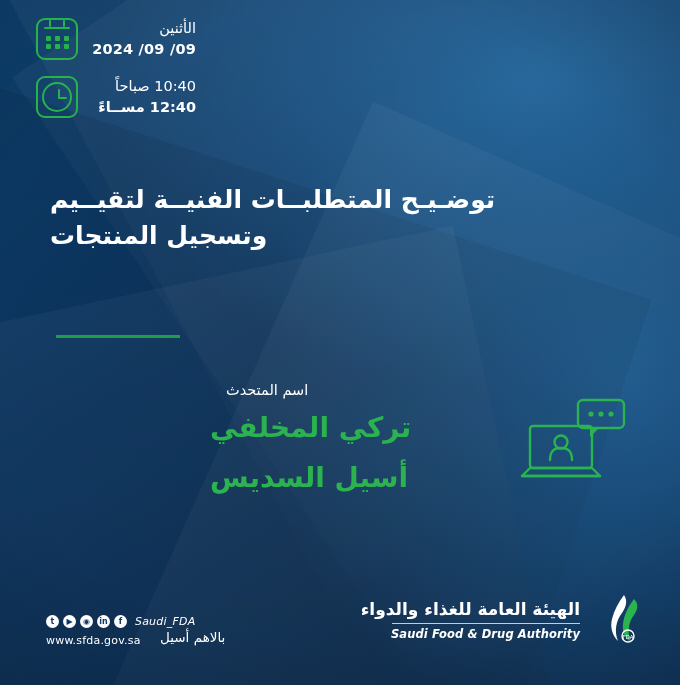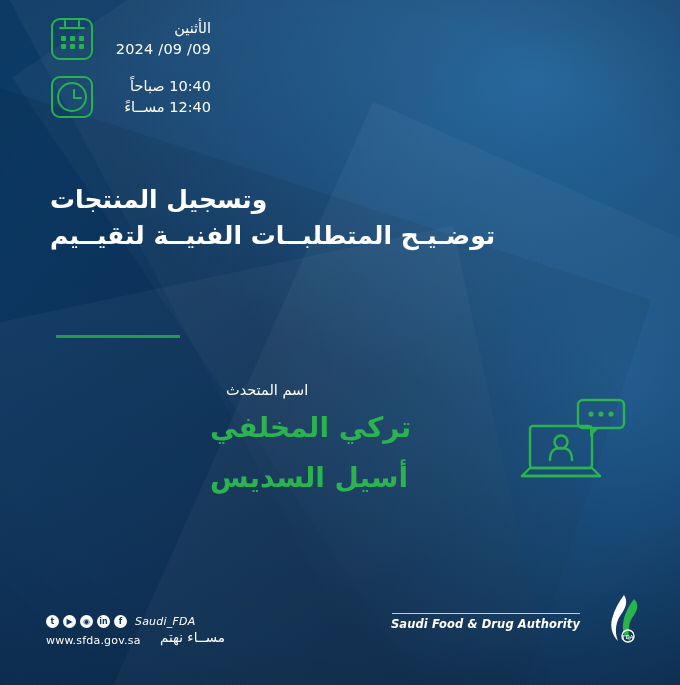--- a/index.html
+++ b/index.html
@@ -56,40 +56,40 @@
   }
   .vignette {
     position: absolute; inset: 0;
     background: radial-gradient(ellipse 820px 700px at 50% 48%, rgba(0,0,0,0) 45%, rgba(0,0,0,0.28) 100%);
     pointer-events: none;
   }
 
   
   .meta {
     position: absolute;
-    top: 18px; left: 51px;
+    top: 18px; left: 36px;
     display: flex;
     flex-direction: column;
     gap: 16px;
   }
   .meta-row {
     display: flex;
     align-items: center;
     gap: 14px;
   }
   .meta-text {
     text-align: right;
     color: #ffffff;
     font-size: 14.5px;
     line-height: 1.45;
     direction: rtl;
     width: 104px;
   }
   .meta-text .l1 { display: block; letter-spacing: .2px; }
-  .meta-text .l2 { display: block; letter-spacing: .2px; }
+  .meta-text .l2 { display: block; letter-spacing: .2px; font-weight: bold; }
   .meta-icon {
     width: 42px; height: 42px;
     border: 2px solid #25b34b;
     border-radius: 9px;
     position: relative;
     flex: none;
   }
   
   .cal-top {
     position: absolute; top: 7px; left: 6px; right: 6px;
@@ -304,22 +304,22 @@
       <div class="meta-icon">
         <span class="clock-ring"></span>
         <span class="clock-hand h"></span>
         <span class="clock-hand m"></span>
       </div>
     </div>
 
   </div>
 
   <div class="title">
+    <span class="line l1">توضـيـح المتطلبــات الفنيــة لتقيــيم</span>
     <span class="line l2">وتسجيل المنتجات</span>
-    <span class="line l1">توضـيـح المتطلبــات الفنيــة لتقيــيم</span>
   </div>
 
   <div class="sep"></div>
 
   <div class="speakers">
     <div class="speaker-label">اسم المتحدث</div>
     <div class="speaker-name">تركي المخلفي</div>
     <div class="speaker-name">أسيل السديس</div>
   </div>
 
@@ -347,24 +347,25 @@
       <span class="sic">t</span>
       <span class="sic">▶</span>
       <span class="sic">◉</span>
       <span class="sic">in</span>
       <span class="sic">f</span>
       <span class="handle">Saudi_FDA</span>
     </div>
     <div class="site">www.sfda.gov.sa</div>
   </div>
 
-  <div class="slogan">مســاء نهتم</div>
+  <div class="slogan">بالاهم أسيل</div>
 
   <div class="footer-right">
     <div class="sfda-text">
+      <div class="sfda-ar">الهيئة العامة للغذاء والدواء</div>
       <div class="sfda-divider"></div>
       <div class="sfda-en">Saudi Food &amp; Drug Authority</div>
     </div>
     <div>
       <svg width="52" height="54" viewBox="0 0 52 54" fill="none" xmlns="http://www.w3.org/2000/svg">
         <path d="M30 4 C24 12 20 20 18 28 C16 36 18 44 24 50 C20 40 22 30 28 22 C32 16 34 10 30 4 Z" fill="#ffffff"></path>
         <path d="M40 8 C34 16 30 24 29 33 C28 41 31 47 37 51 C33 42 34 32 40 24 C44 18 45 13 40 8 Z" fill="#2bb34f"></path>
         <circle cx="34" cy="45" r="6" fill="none" stroke="#ffffff" stroke-width="1.4"></circle>
         <text x="34" y="47.5" font-size="5.5" fill="#ffffff" text-anchor="middle" font-family="DejaVu Sans, sans-serif">FDA</text>
       </svg>

